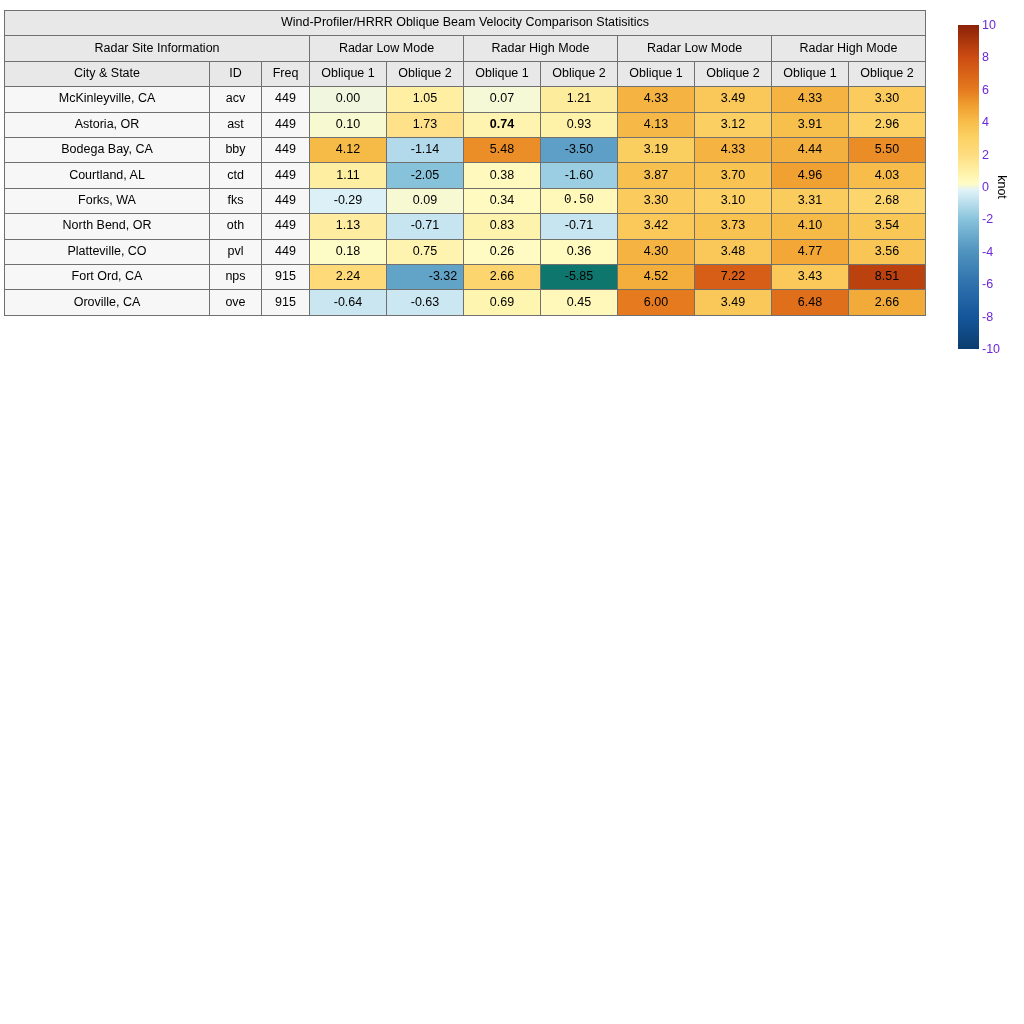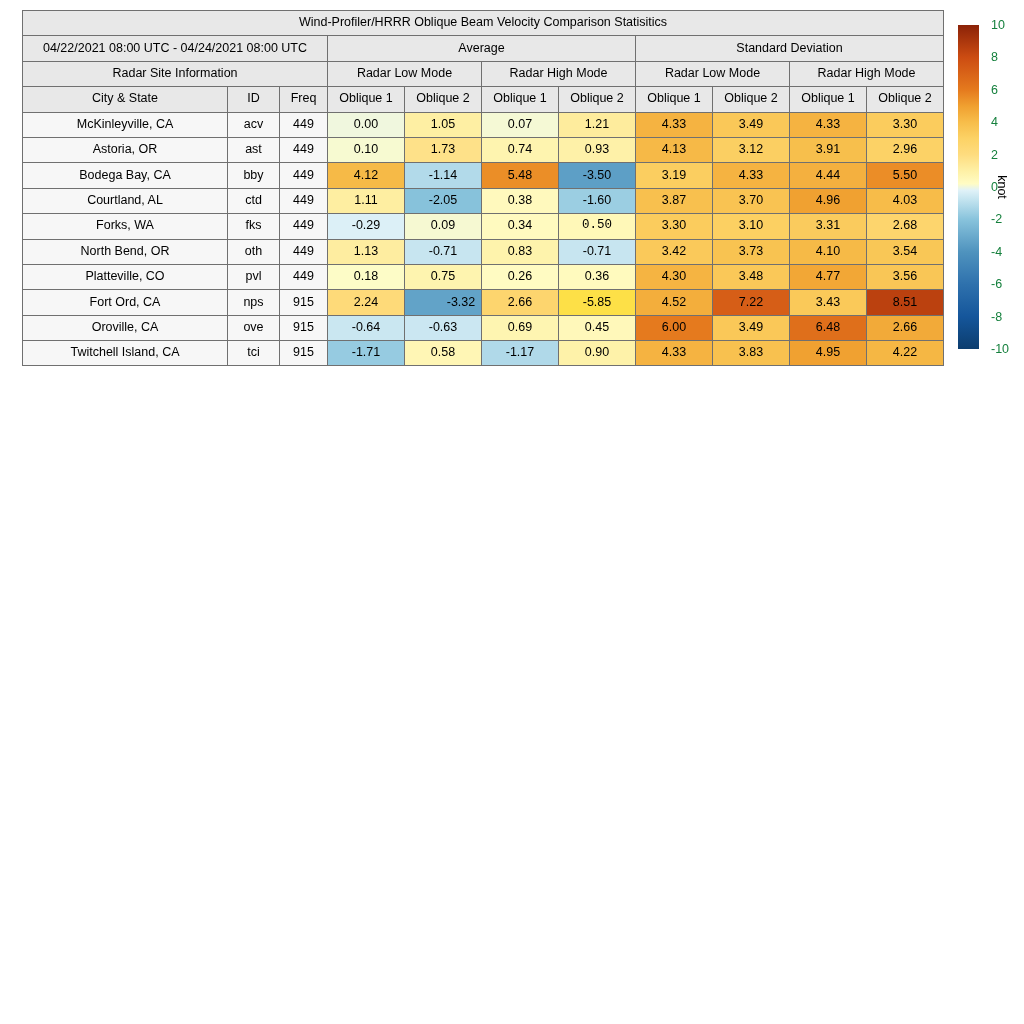--- a/index.html
+++ b/index.html
@@ -11,21 +11,21 @@
     width: 1024px;
     height: 1024px;
     font-family: "Liberation Sans", sans-serif;
     color: #000000;
     position: relative;
     overflow: hidden;
   }
 
   #stats-table {
     position: absolute;
-    left: 22px;
+    left: 4px;
     top: 10px;
     border-collapse: collapse;
     table-layout: fixed;
     background: #ffffff;
   }
 
   #stats-table td, #stats-table th {
     border: 1px solid #707070;
     font-weight: normal;
     font-size: 12.5px;
@@ -77,25 +77,25 @@
   }
   #colorbar-ticks {
     position: absolute;
     left: 21px;
     top: 0;
     width: 39px;
     height: 324px;
   }
   .cb-tick {
     position: absolute;
-    left: 12px;
+    left: 3px;
     font-size: 12.5px;
     line-height: 1;
     transform: translateY(-50%);
-    color: #15803d;
+    color: #6d28d9;
     white-space: nowrap;
   }
   #colorbar-unit {
     position: absolute;
     left: 44px;
     top: 162px;
     font-size: 12.5px;
     white-space: nowrap;
     transform: translate(-50%, -50%) rotate(90deg);
     transform-origin: center center;
@@ -114,25 +114,20 @@
       <col class="c-dat">
       <col class="c-dat">
     <col class="c-dat">
       <col class="c-dat">
       <col class="c-dat">
       <col class="c-dat">
   </colgroup>
   <thead>
     <tr>
       <td class="hdr hdr-title" colspan="11">Wind-Profiler/HRRR Oblique Beam Velocity Comparison Statisitics</td>
-    </tr>
-    <tr>
-      <td class="hdr" colspan="3">04/22/2021 08:00 UTC - 04/24/2021 08:00 UTC</td>
-      <td class="hdr" colspan="4">Average</td>
-      <td class="hdr" colspan="4">Standard Deviation</td>
     </tr>
     <tr>
       <td class="hdr" colspan="3">Radar Site Information</td>
       <td class="hdr" colspan="2">Radar Low Mode</td>
       <td class="hdr" colspan="2">Radar High Mode</td>
       <td class="hdr" colspan="2">Radar Low Mode</td>
       <td class="hdr" colspan="2">Radar High Mode</td>
     </tr>
     <tr>
       <th class="hdr">City &amp; State</th>
@@ -161,21 +156,21 @@
         <td class="num-cell" style="background: rgb(250, 200, 88);">3.49</td>
         <td class="num-cell" style="background: rgb(245, 179, 65);">4.33</td>
         <td class="num-cell" style="background: rgb(251, 204, 93);">3.30</td>
       </tr>
       <tr>
         <td class="site-cell">Astoria, OR</td>
         <td class="site-cell">ast</td>
         <td class="site-cell">449</td>
         <td class="num-cell" style="background: rgb(247, 250, 209);">0.10</td>
         <td class="num-cell" style="background: rgb(254, 225, 137);">1.73</td>
-        <td class="num-cell" style="background: rgb(254, 244, 175);">0.74</td>
+        <td class="num-cell" style="background: rgb(254, 244, 175); font-weight: bold;">0.74</td>
         <td class="num-cell" style="background: rgb(254, 241, 168);">0.93</td>
         <td class="num-cell" style="background: rgb(246, 185, 71);">4.13</td>
         <td class="num-cell" style="background: rgb(251, 207, 98);">3.12</td>
         <td class="num-cell" style="background: rgb(247, 191, 76);">3.91</td>
         <td class="num-cell" style="background: rgb(252, 210, 102);">2.96</td>
       </tr>
       <tr>
         <td class="site-cell">Bodega Bay, CA</td>
         <td class="site-cell">bby</td>
         <td class="site-cell">449</td>
@@ -240,51 +235,38 @@
         <td class="num-cell" style="background: rgb(242, 167, 54);">4.77</td>
         <td class="num-cell" style="background: rgb(249, 198, 86);">3.56</td>
       </tr>
       <tr>
         <td class="site-cell">Fort Ord, CA</td>
         <td class="site-cell">nps</td>
         <td class="site-cell">915</td>
         <td class="num-cell" style="background: rgb(254, 218, 121);">2.24</td>
         <td class="num-cell" style="background: rgb(98, 163, 200); padding-left: 36px;">-3.32</td>
         <td class="num-cell" style="background: rgb(253, 213, 110);">2.66</td>
-        <td class="num-cell" style="background: #fde047;">-5.85</td>
+        <td class="num-cell" style="background: #0f766e;">-5.85</td>
         <td class="num-cell" style="background: rgb(243, 174, 60);">4.52</td>
         <td class="num-cell" style="background: rgb(214, 94, 23);">7.22</td>
         <td class="num-cell" style="background: rgb(250, 201, 89);">3.43</td>
         <td class="num-cell" style="background: rgb(187, 65, 15);">8.51</td>
       </tr>
       <tr>
         <td class="site-cell">Oroville, CA</td>
         <td class="site-cell">ove</td>
         <td class="site-cell">915</td>
         <td class="num-cell" style="background: rgb(202, 231, 241);">-0.64</td>
         <td class="num-cell" style="background: rgb(203, 231, 242);">-0.63</td>
         <td class="num-cell" style="background: rgb(254, 245, 177);">0.69</td>
         <td class="num-cell" style="background: rgb(255, 248, 186);">0.45</td>
         <td class="num-cell" style="background: rgb(229, 122, 30);">6.00</td>
         <td class="num-cell" style="background: rgb(250, 200, 88);">3.49</td>
         <td class="num-cell" style="background: rgb(223, 111, 27);">6.48</td>
         <td class="num-cell" style="background: rgb(242, 170, 57);">2.66</td>
-      </tr>
-      <tr>
-        <td class="site-cell">Twitchell Island, CA</td>
-        <td class="site-cell">tci</td>
-        <td class="site-cell">915</td>
-        <td class="num-cell" style="background: rgb(150, 203, 225);">-1.71</td>
-        <td class="num-cell" style="background: rgb(255, 246, 181);">0.58</td>
-        <td class="num-cell" style="background: rgb(176, 217, 233);">-1.17</td>
-        <td class="num-cell" style="background: rgb(254, 242, 169);">0.90</td>
-        <td class="num-cell" style="background: rgb(245, 179, 65);">4.33</td>
-        <td class="num-cell" style="background: rgb(248, 193, 79);">3.83</td>
-        <td class="num-cell" style="background: rgb(240, 161, 49);">4.95</td>
-        <td class="num-cell" style="background: rgb(245, 183, 68);">4.22</td>
       </tr>
     </tbody>
 </table>
 
 <div id="colorbar-wrap">
   <div id="colorbar-gradient" style="background: linear-gradient(rgb(139, 34, 8) 0%, rgb(204, 76, 18) 10%, rgb(229, 122, 30) 20%, rgb(240, 160, 48) 25%, rgb(247, 189, 74) 30%, rgb(252, 210, 101) 35%, rgb(254, 220, 127) 40%, rgb(254, 240, 165) 45%, rgb(255, 252, 196) 49%, rgb(224, 242, 248) 51%, rgb(194, 227, 239) 54%, rgb(136, 195, 220) 60%, rgb(79, 147, 190) 70%, rgb(46, 113, 173) 80%, rgb(21, 86, 155) 90%, rgb(12, 61, 110) 100%);"></div>
   <div id="colorbar-ticks">
       <div class="cb-tick" style="top: 0px;">10</div>
       <div class="cb-tick" style="top: 32.4px;">8</div>
       <div class="cb-tick" style="top: 64.8px;">6</div>

